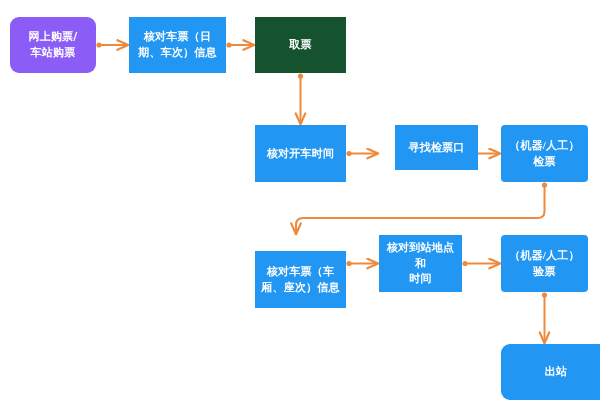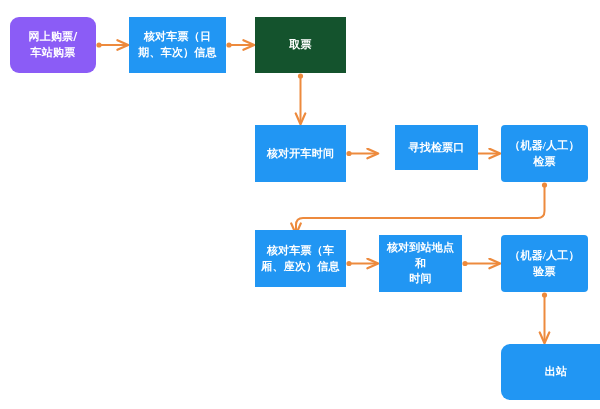--- a/index.html
+++ b/index.html
@@ -129,21 +129,21 @@
 
   <div class="node sharp" id="node-find-gate" style="left: 379px; top: 125px; width: 83px; height: 45px; background: rgb(33, 150, 243); color: rgb(255, 255, 255); margin-left: 16px;">
     <span class="node-label">寻找检票口</span>
   </div>
 
   <div class="node soft" id="node-ticket-check" style="left: 501px; top: 125px; width: 87px; height: 57px; background: rgb(33, 150, 243); color: rgb(255, 255, 255);">
     <span class="node-label">（机器/人工）
 检票</span>
   </div>
 
-  <div class="node sharp" id="node-verify-seat-info" style="left: 255px; top: 230px; width: 91px; height: 57px; background: rgb(33, 150, 243); color: rgb(255, 255, 255); justify-content: flex-end;">
+  <div class="node sharp" id="node-verify-seat-info" style="left: 255px; top: 251px; width: 91px; height: 57px; background: rgb(33, 150, 243); color: rgb(255, 255, 255); justify-content: flex-end;">
     <span class="node-label">核对车票（车
 厢、座次）信息</span>
   </div>
 
   <div class="node sharp" id="node-verify-arrival" style="left: 379px; top: 235px; width: 83px; height: 57px; background: rgb(33, 150, 243); color: rgb(255, 255, 255);">
     <span class="node-label">核对到站地点和
 时间</span>
   </div>
 
   <div class="node soft" id="node-ticket-validate" style="left: 501px; top: 235px; width: 87px; height: 57px; background: rgb(33, 150, 243); color: rgb(255, 255, 255);">

